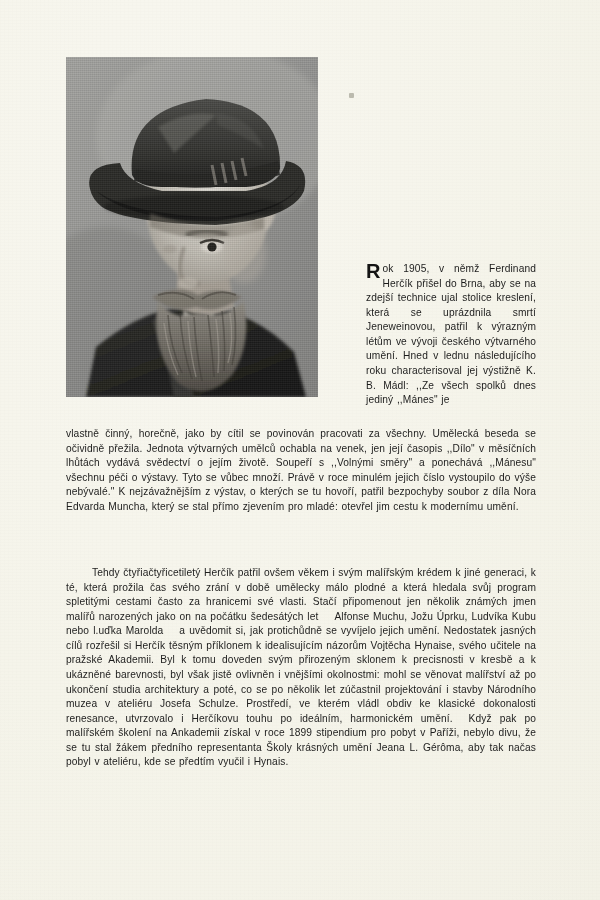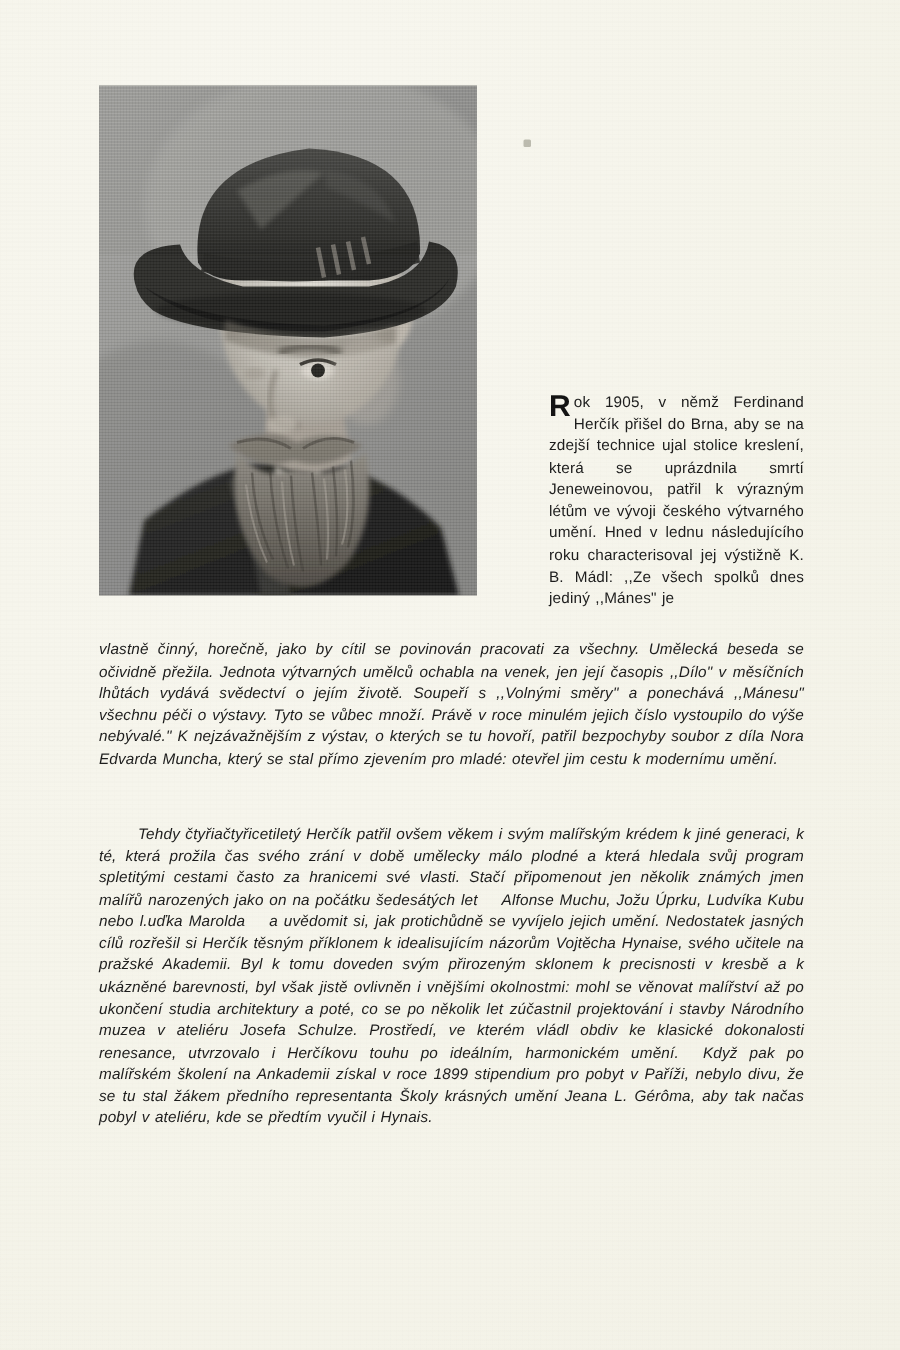--- a/index.html
+++ b/index.html
@@ -71,24 +71,23 @@
   .col-narrow {
     position: absolute;
     left: 366px;
     top: 252px;
     width: 170px;
   }
   .full-block {
     position: absolute;
     left: 66px;
     width: 470px;
-    font-style: italic;
   }
   #block-rest1 { top: 417px; }
-  #block-p2    { top: 540px; }
+  #block-p2    { top: 556px; }
 
   .txt {
     font-family: "Liberation Sans", sans-serif;
     font-size: 10.2px;
     line-height: 14.55px;
     color: #1c1c1c;
     text-align: justify;
     text-justify: inter-word;
     letter-spacing: .12px;
     word-spacing: .6px;

